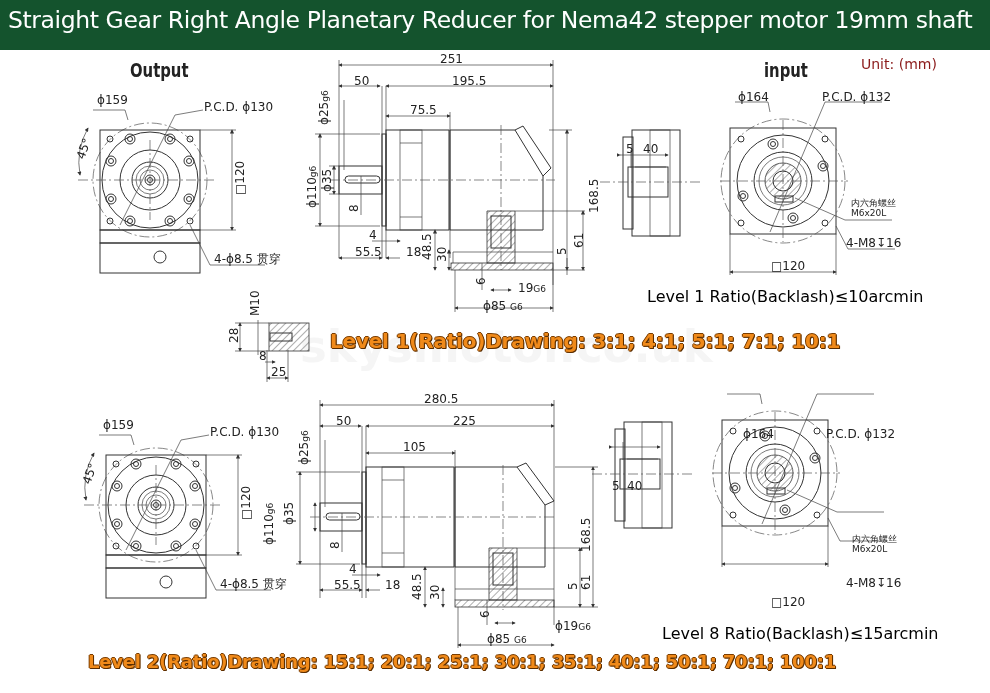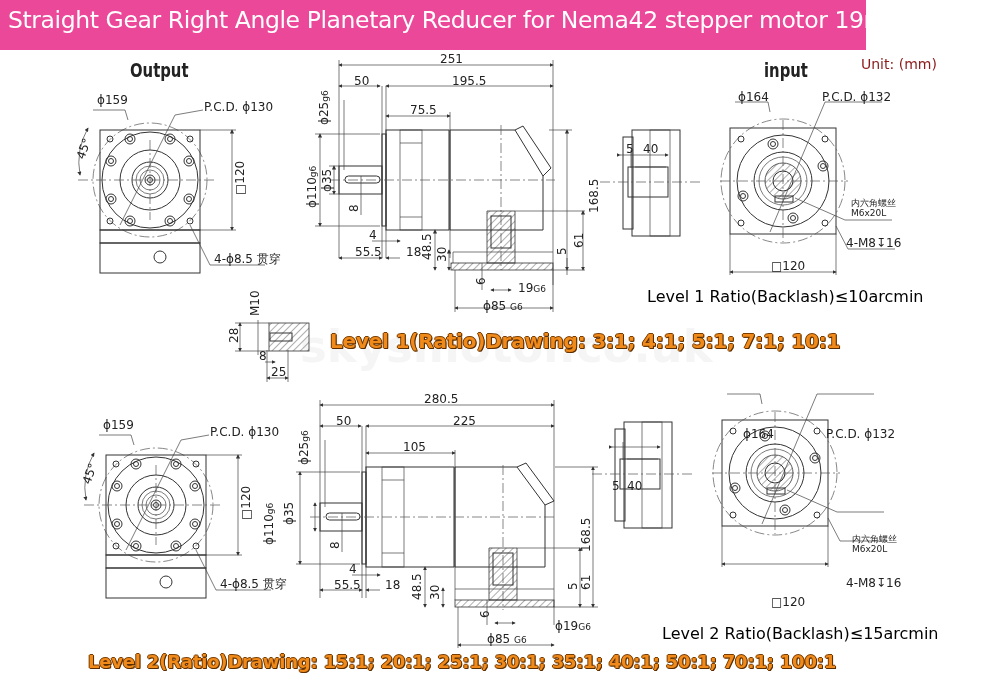--- a/index.html
+++ b/index.html
@@ -1,17 +1,17 @@
 <!DOCTYPE html>
 <html><head>
 <meta charset="utf-8">
 <style>
   html,body{margin:0;padding:0;background:#fff;}
   body{width:990px;height:693px;position:relative;overflow:hidden;font-family:"Liberation Sans",sans-serif;}
-  .header{position:absolute;left:0;top:0;width:866px;height:50px;background:#ec4899;}
+  .header{position:absolute;left:0;top:0;width:990px;height:50px;background:#14532d;}
   .header-title{position:absolute;left:8px;top:6px;font-family:"DejaVu Sans",sans-serif;font-size:23.5px;color:#fff;white-space:nowrap;letter-spacing:-0.4px;}
   .view-label{position:absolute;font-family:"DejaVu Sans",sans-serif;font-weight:bold;font-size:19px;color:#222;transform:scaleX(0.78);transform-origin:left top;}
   .unit{position:absolute;left:861px;top:56px;font-family:"DejaVu Sans",sans-serif;font-size:14px;color:#8b1a1a;}
   .backlash{position:absolute;font-family:"DejaVu Sans",sans-serif;font-size:16px;color:#000000;white-space:nowrap;}
   .ratio{position:absolute;font-family:"DejaVu Sans",sans-serif;font-weight:bold;font-size:20px;color:#f08a1a;white-space:nowrap;
     text-shadow:1px 1px 0 #5a2d00,-1px 0 0 #7a3d00,0 -1px 0 #7a3d00,1px 0 0 #7a3d00,0 1px 0 #7a3d00;letter-spacing:-0.2px;}
   svg{position:absolute;left:0;top:0;}
   .ln{stroke:#333;stroke-width:1;fill:none;}
   .thin{stroke:#444;stroke-width:0.7;fill:none;}
   .ctr{stroke:#555;stroke-width:0.7;fill:none;stroke-dasharray:10 3 2 3;}
@@ -338,14 +338,14 @@
     <text class="dims" x="852" y="552">M6x20L</text>
     <text class="dim" x="846" y="587">4-M8↧16</text>
     <text class="dim" x="771" y="606">□120</text>
     <text class="dim" x="612" y="490">5</text>
     <text class="dim" x="627" y="490">40</text>
   </g>
 </svg>
 
 <div class="backlash" style="left:647px;top:287px;">Level 1 Ratio(Backlash)≤10arcmin</div>
 <div class="ratio" style="left:330px;top:329px;">Level 1(Ratio)Drawing: 3:1;  4:1;  5:1;  7:1;  10:1</div>
-<div class="backlash" style="left:662px;top:624px;">Level 2 Ratio(Backlash)≤15arcmin</div>
+<div class="backlash" style="left:662px;top:624px;">Level 8 Ratio(Backlash)≤15arcmin</div>
 <div class="ratio" style="left:88px;top:651px;font-size:18px;">Level 2(Ratio)Drawing: 15:1; 20:1; 25:1; 30:1; 35:1; 40:1; 50:1; 70:1; 100:1</div>
 
 </body></html>

